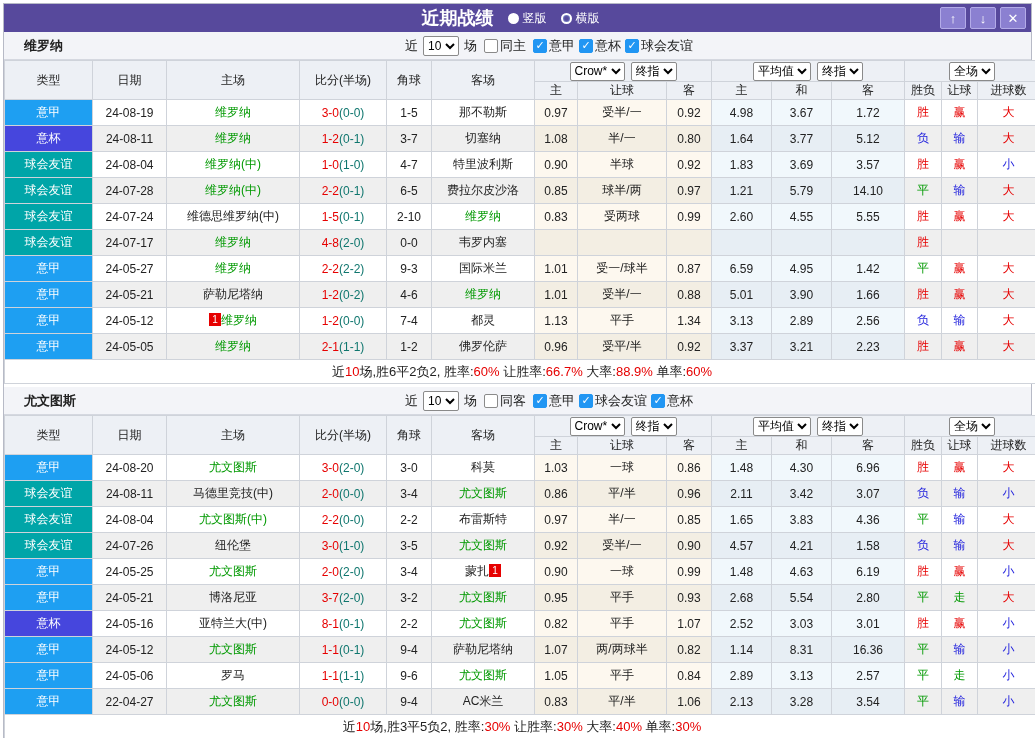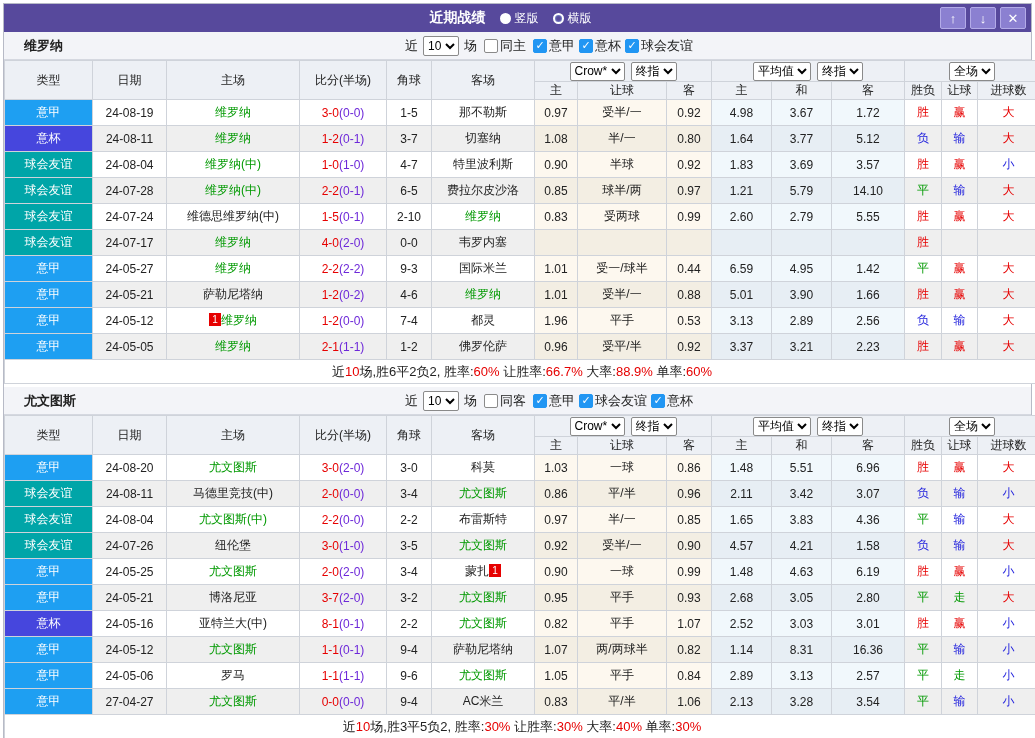--- a/index.html
+++ b/index.html
@@ -3,21 +3,21 @@
 <meta charset="utf-8">
 <style>
   * { box-sizing: border-box; margin: 0; padding: 0; }
   html,body { width: 1035px; height: 738px; background: #fff;
     font-family: "Liberation Sans", "DejaVu Sans", sans-serif; }
   .window { margin: 3px; border: 1px solid #b7bac6; border-bottom: 2px solid #3e68c0; background: #fff; }
 
   
   .titlebar { position: relative; height: 28px; background: #57499c; display: flex;
     align-items: center; justify-content: center; color: #fff; }
-  .titlebar .title { font-size: 14px; font-weight: bold; margin-right: 14px; }
+  .titlebar .title { font-size: 18px; font-weight: bold; margin-right: 14px; }
   .radio-opt { display: inline-flex; align-items: center; gap: 4px; font-size: 12px;
     margin-right: 14px; cursor: pointer; }
   .radio { width: 11px; height: 11px; border-radius: 50%; border: 2px solid #fff; display: inline-block; }
   .radio.selected { background: #fff; }
   .radio.unselected { background: transparent; box-shadow: 0 0 2px #9fd4ff inset; }
   .tb-buttons { position: absolute; right: 5px; top: 3px; display: flex; gap: 4px; }
   .tb-buttons button { width: 26px; height: 22px; background: #8b80d1; border: 1px solid #b3abe8;
     border-radius: 2px; color: #fff; font-size: 13px; font-weight: bold; line-height: 1;
     cursor: pointer; font-family: inherit; }
 
@@ -46,21 +46,21 @@
   tr.sub-row th { height: 18px; }
   tbody td { height: 26px; background: #fff; }
   tbody tr:nth-child(even) td { background: #efefef; }
   tbody td.crow { background: #fdf8ef; }
   tbody tr:nth-child(even) td.crow { background: #f3eee3; }
   tbody td.avg { background: #f1f8fc; }
   tbody tr:nth-child(even) td.avg { background: #e7eef4; }
   td.type { color: #fff; }
   .tname.hl { color: #009900; }
   .ft { color: #e60000; }
-  .ht { color: #6d28d9; }
+  .ht { color: #0f766e; }
   .badge { display: inline-block; background: #e60000; color: #fff; font-size: 10px;
     min-width: 12px; height: 13px; line-height: 13px; vertical-align: 1px; }
   tfoot td { height: 24px; font-size: 13px; background: #fff; border: 1px solid #cfd3da; }
   tfoot .red { color: #e60000; }
   .section-gap { height: 3px; background: #fff; }
 </style>
 </head>
 <body>
 
 <div class="window">
@@ -226,31 +226,31 @@
     <td class="type" style="background: rgb(0, 165, 168);">球会友谊</td>
     <td>24-07-24</td>
     <td><span class="tname">维德思维罗纳(中)</span></td>
     <td><span class="ft">1-5</span><span class="ht">(0-1)</span></td>
     <td>2-10</td>
     <td><span class="tname hl">维罗纳</span></td>
     <td class="crow">0.83</td>
     <td class="crow">受两球</td>
     <td class="crow">0.99</td>
     <td class="avg">2.60</td>
-    <td class="avg">2.79</td>
+    <td class="avg">4.55</td>
     <td class="avg">5.55</td>
     <td class="res" style="color: rgb(230, 0, 0);">胜</td>
     <td class="res" style="color: rgb(230, 0, 0);">赢</td>
     <td class="res" style="color: rgb(230, 0, 0);">大</td>
   </tr>
           <tr>
     <td class="type" style="background: rgb(0, 165, 168);">球会友谊</td>
     <td>24-07-17</td>
     <td><span class="tname hl">维罗纳</span></td>
-    <td><span class="ft">4-0</span><span class="ht">(2-0)</span></td>
+    <td><span class="ft">4-8</span><span class="ht">(2-0)</span></td>
     <td>0-0</td>
     <td><span class="tname">韦罗内塞</span></td>
     <td class="crow"></td>
     <td class="crow"></td>
     <td class="crow"></td>
     <td class="avg"></td>
     <td class="avg"></td>
     <td class="avg"></td>
     <td class="res" style="color: rgb(230, 0, 0);">胜</td>
     <td class="res"></td>
@@ -258,21 +258,21 @@
   </tr>
           <tr>
     <td class="type" style="background: rgb(30, 159, 242);">意甲</td>
     <td>24-05-27</td>
     <td><span class="tname hl">维罗纳</span></td>
     <td><span class="ft">2-2</span><span class="ht">(2-2)</span></td>
     <td>9-3</td>
     <td><span class="tname">国际米兰</span></td>
     <td class="crow">1.01</td>
     <td class="crow">受一/球半</td>
-    <td class="crow">0.44</td>
+    <td class="crow">0.87</td>
     <td class="avg">6.59</td>
     <td class="avg">4.95</td>
     <td class="avg">1.42</td>
     <td class="res" style="color: rgb(0, 153, 0);">平</td>
     <td class="res" style="color: rgb(230, 0, 0);">赢</td>
     <td class="res" style="color: rgb(230, 0, 0);">大</td>
   </tr>
           <tr>
     <td class="type" style="background: rgb(30, 159, 242);">意甲</td>
     <td>24-05-21</td>
@@ -290,23 +290,23 @@
     <td class="res" style="color: rgb(230, 0, 0);">赢</td>
     <td class="res" style="color: rgb(230, 0, 0);">大</td>
   </tr>
           <tr>
     <td class="type" style="background: rgb(30, 159, 242);">意甲</td>
     <td>24-05-12</td>
     <td><span class="badge">1</span><span class="tname hl">维罗纳</span></td>
     <td><span class="ft">1-2</span><span class="ht">(0-0)</span></td>
     <td>7-4</td>
     <td><span class="tname">都灵</span></td>
-    <td class="crow">1.96</td>
+    <td class="crow">1.13</td>
     <td class="crow">平手</td>
-    <td class="crow">0.53</td>
+    <td class="crow">1.34</td>
     <td class="avg">3.13</td>
     <td class="avg">2.89</td>
     <td class="avg">2.56</td>
     <td class="res" style="color: rgb(35, 35, 221);">负</td>
     <td class="res" style="color: rgb(35, 35, 221);">输</td>
     <td class="res" style="color: rgb(230, 0, 0);">大</td>
   </tr>
           <tr>
     <td class="type" style="background: rgb(30, 159, 242);">意甲</td>
     <td>24-05-05</td>
@@ -411,21 +411,21 @@
     <td class="type" style="background: rgb(30, 159, 242);">意甲</td>
     <td>24-08-20</td>
     <td><span class="tname hl">尤文图斯</span></td>
     <td><span class="ft">3-0</span><span class="ht">(2-0)</span></td>
     <td>3-0</td>
     <td><span class="tname">科莫</span></td>
     <td class="crow">1.03</td>
     <td class="crow">一球</td>
     <td class="crow">0.86</td>
     <td class="avg">1.48</td>
-    <td class="avg">5.51</td>
+    <td class="avg">4.30</td>
     <td class="avg">6.96</td>
     <td class="res" style="color: rgb(230, 0, 0);">胜</td>
     <td class="res" style="color: rgb(230, 0, 0);">赢</td>
     <td class="res" style="color: rgb(230, 0, 0);">大</td>
   </tr>
           <tr>
     <td class="type" style="background: rgb(0, 165, 168);">球会友谊</td>
     <td>24-08-11</td>
     <td><span class="tname">马德里竞技(中)</span></td>
     <td><span class="ft">2-0</span><span class="ht">(0-0)</span></td>
@@ -496,21 +496,21 @@
     <td class="type" style="background: rgb(30, 159, 242);">意甲</td>
     <td>24-05-21</td>
     <td><span class="tname">博洛尼亚</span></td>
     <td><span class="ft">3-7</span><span class="ht">(2-0)</span></td>
     <td>3-2</td>
     <td><span class="tname hl">尤文图斯</span></td>
     <td class="crow">0.95</td>
     <td class="crow">平手</td>
     <td class="crow">0.93</td>
     <td class="avg">2.68</td>
-    <td class="avg">3.05</td>
+    <td class="avg">5.54</td>
     <td class="avg">2.80</td>
     <td class="res" style="color: rgb(0, 153, 0);">平</td>
     <td class="res" style="color: rgb(0, 153, 0);">走</td>
     <td class="res" style="color: rgb(230, 0, 0);">大</td>
   </tr>
           <tr>
     <td class="type" style="background: rgb(70, 70, 221);">意杯</td>
     <td>24-05-16</td>
     <td><span class="tname">亚特兰大(中)</span></td>
     <td><span class="ft">8-1</span><span class="ht">(0-1)</span></td>
@@ -555,21 +555,21 @@
     <td class="crow">0.84</td>
     <td class="avg">2.89</td>
     <td class="avg">3.13</td>
     <td class="avg">2.57</td>
     <td class="res" style="color: rgb(0, 153, 0);">平</td>
     <td class="res" style="color: rgb(0, 153, 0);">走</td>
     <td class="res" style="color: rgb(35, 35, 221);">小</td>
   </tr>
           <tr>
     <td class="type" style="background: rgb(30, 159, 242);">意甲</td>
-    <td>27-04-27</td>
+    <td>22-04-27</td>
     <td><span class="tname hl">尤文图斯</span></td>
     <td><span class="ft">0-0</span><span class="ht">(0-0)</span></td>
     <td>9-4</td>
     <td><span class="tname">AC米兰</span></td>
     <td class="crow">0.83</td>
     <td class="crow">平/半</td>
     <td class="crow">1.06</td>
     <td class="avg">2.13</td>
     <td class="avg">3.28</td>
     <td class="avg">3.54</td>

